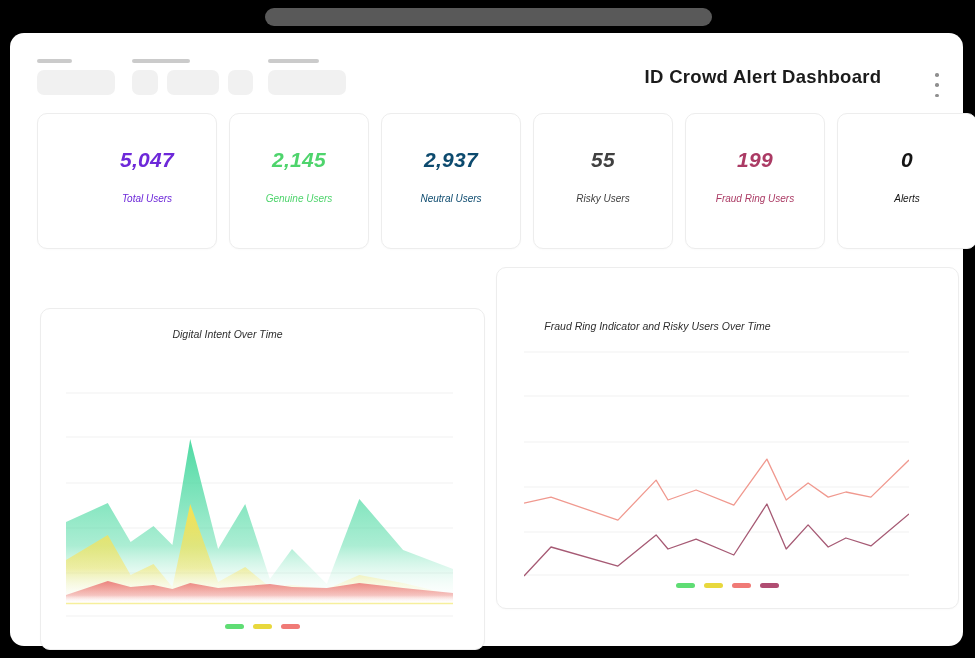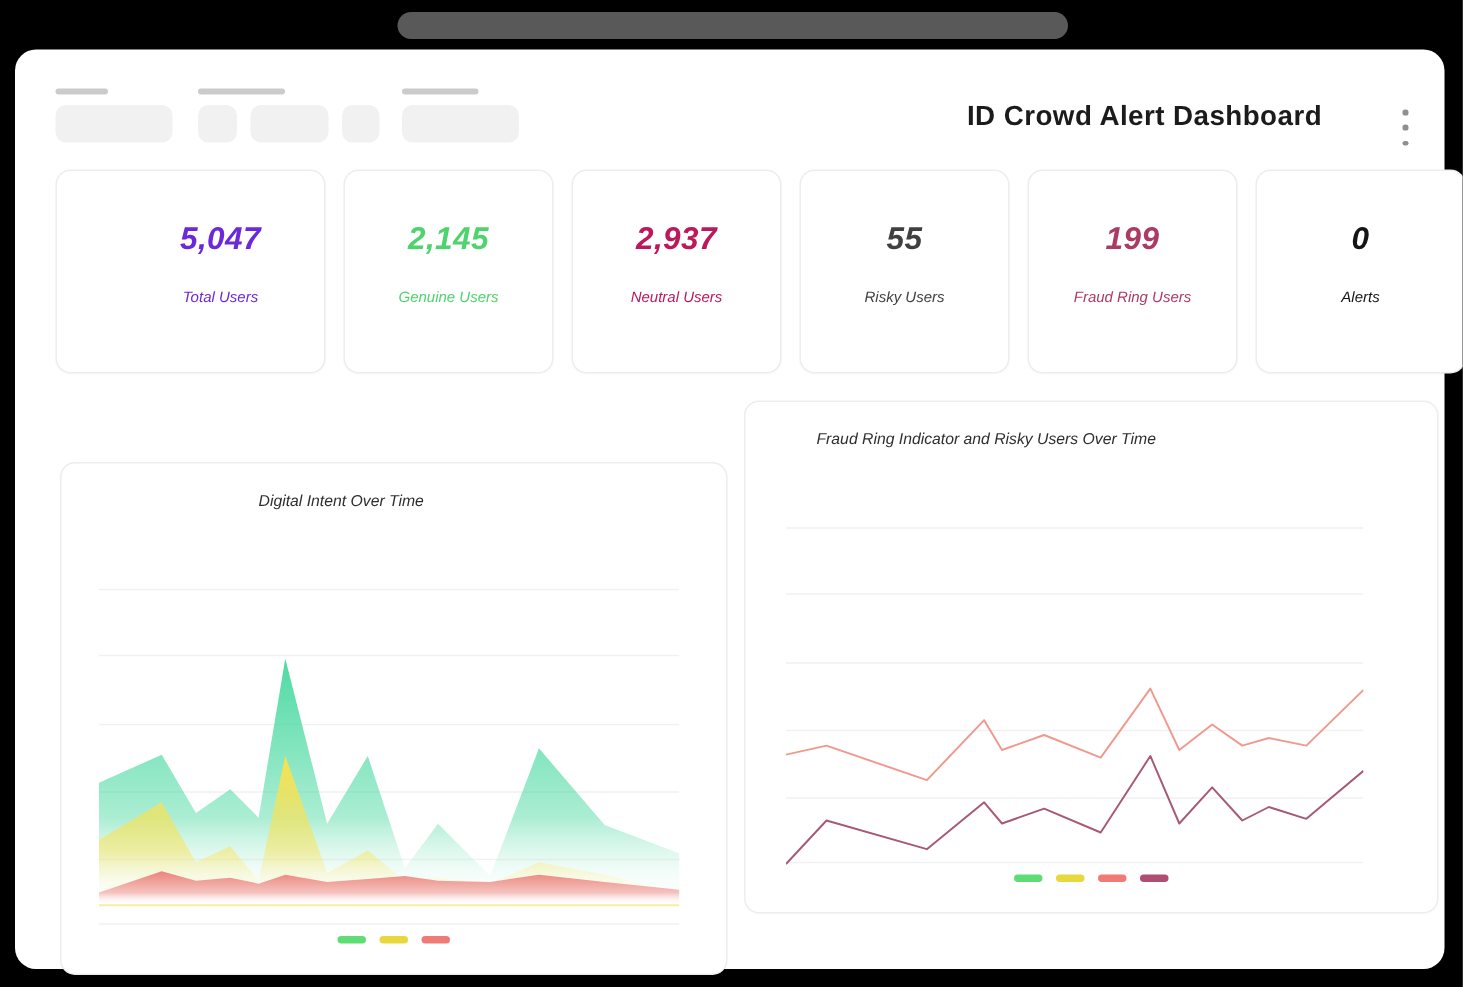--- a/index.html
+++ b/index.html
@@ -30,21 +30,21 @@
   .stat-label{margin-top:21px;font-size:10px;}
 
   
   .chart-card{position:absolute;top:234px;height:340px;background:#fff;border:1px solid #ededed;
               border-radius:10px;box-shadow:0 1px 2px rgba(0,0,0,.02);}
   .cc-left{left:30px;width:443px;margin-top:41px;}
   .cc-right{left:486px;width:461px;}
   .chart-title{position:absolute;top:19px;left:0;right:0;text-align:center;font-size:10.5px;
                font-style:italic;color:#2e2e2e;}
   .cc-left .chart-title{transform:translateX(-35px);}
-  .cc-right .chart-title{transform:translateX(-70px);}
+  .cc-right .chart-title{transform:translateX(-70px);margin-top:33px;}
   .chart-svg{position:absolute;top:73px;display:block;}
   .cc-left .chart-svg{left:25px;}
   .cc-right .chart-svg{left:27px;}
   .legend{position:absolute;top:315px;left:0;right:0;display:flex;justify-content:center;gap:9px;}
   .legend .dash{width:19px;height:5px;border-radius:2.5px;display:inline-block;cursor:pointer;}
 </style>
 </head>
 <body>
 
 <div class="stage">
@@ -82,21 +82,21 @@
 
     <div class="stats">
       <div class="stat-card" style="color: #6d28d9; padding-left: 40px;">
         <div class="stat-value">5,047</div>
         <div class="stat-label">Total Users</div>
       </div>
       <div class="stat-card" style="color: rgb(78, 212, 108);">
         <div class="stat-value">2,145</div>
         <div class="stat-label">Genuine Users</div>
       </div>
-      <div class="stat-card" style="color: #be185d;">
+      <div class="stat-card" style="color: #0c4a6e;">
         <div class="stat-value">2,937</div>
         <div class="stat-label">Neutral Users</div>
       </div>
       <div class="stat-card" style="color: #404040;">
         <div class="stat-value">55</div>
         <div class="stat-label">Risky Users</div>
       </div>
       <div class="stat-card" style="color: rgb(171, 58, 100);">
         <div class="stat-value">199</div>
         <div class="stat-label">Fraud Ring Users</div>

